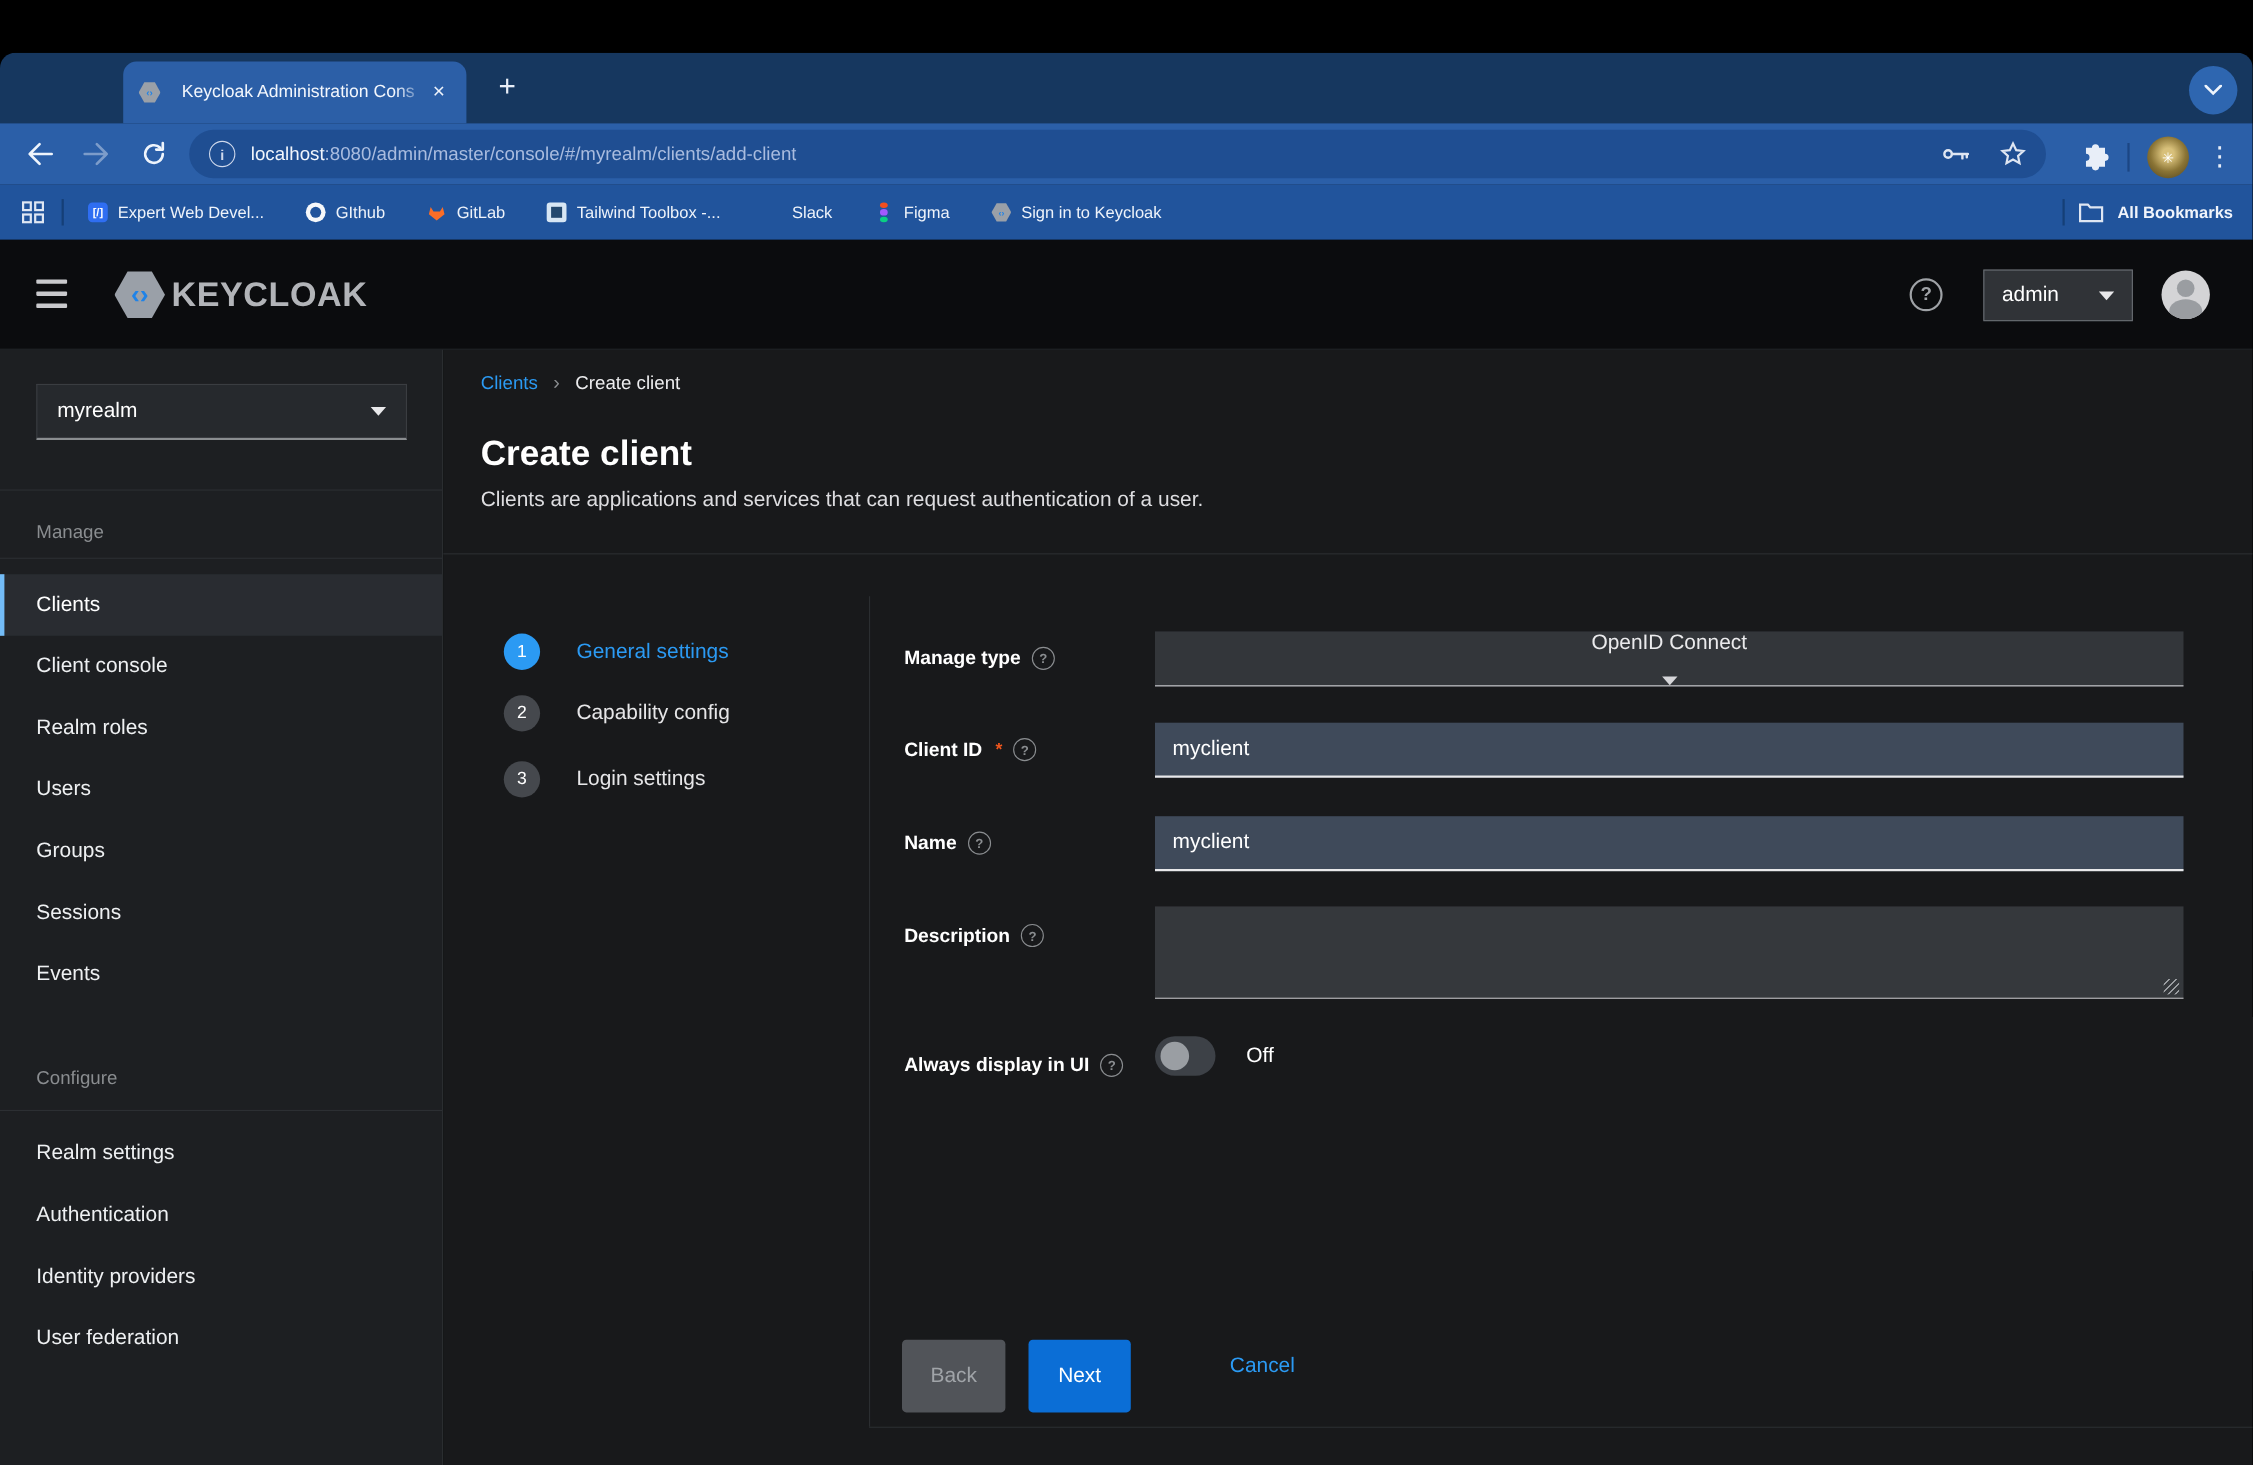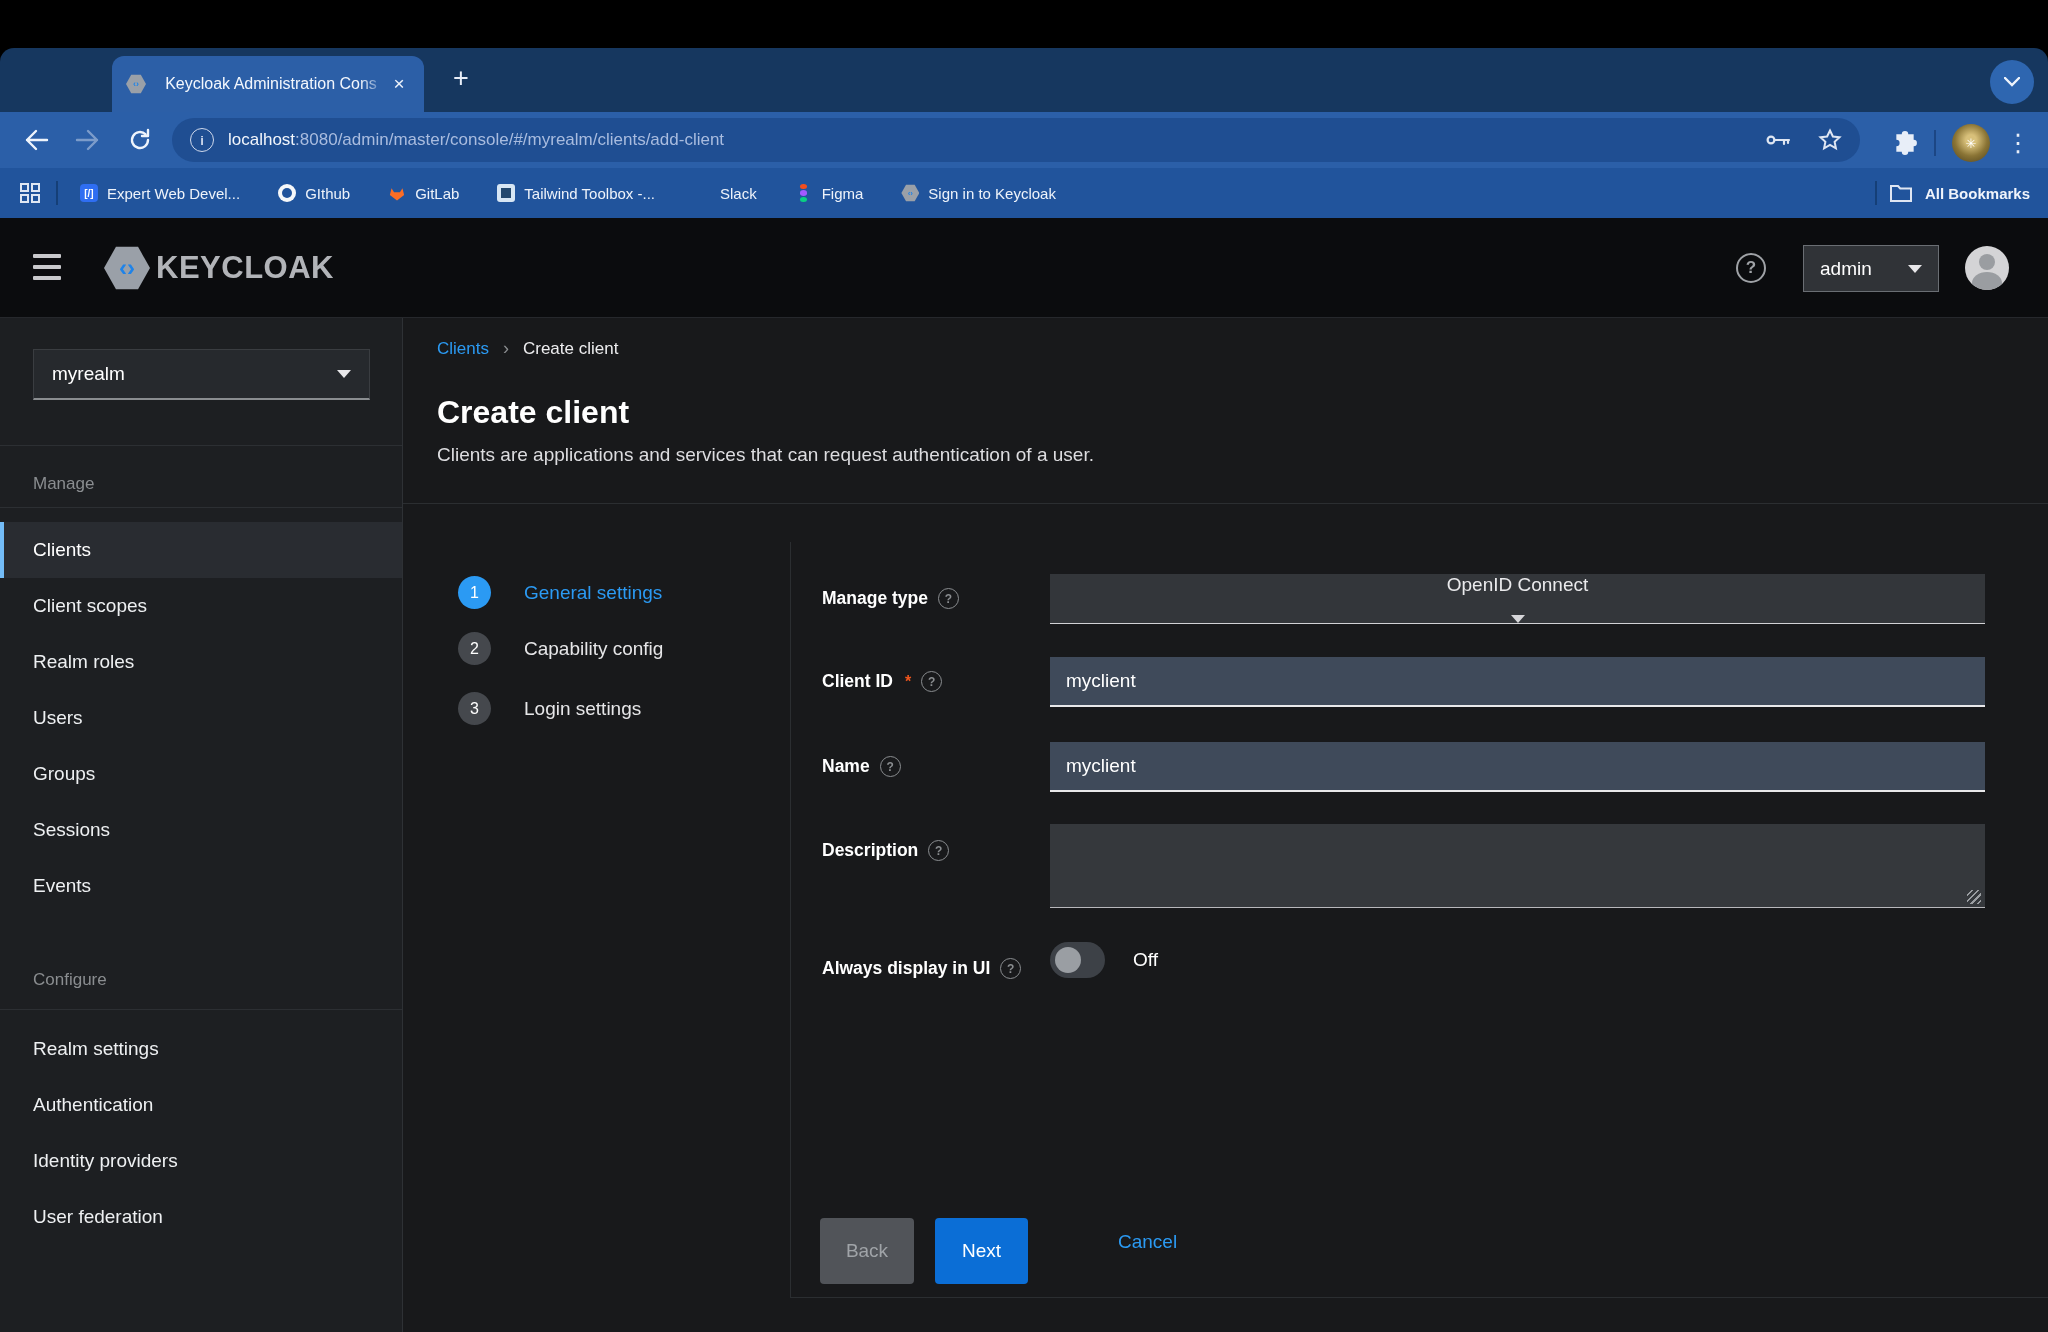--- a/index.html
+++ b/index.html
@@ -288,21 +288,21 @@
             <span class="caret-down"></span>
           </div>
           <div class="side-hr" style="top:127px;"></div>
           <div class="side-label" style="top:156px;">Manage</div>
           <div class="side-hr" style="top:189px;"></div>
           <ul class="navlist" style="top:204px;">
             <li class="selected">
                 <span>Clients</span>
               </li>
             <li>
-                <span>Client scopes</span>
+                <span>Client console</span>
               </li>
             <li>
                 <span>Realm roles</span>
               </li>
             <li>
                 <span>Users</span>
               </li>
             <li>
                 <span>Groups</span>
               </li>

